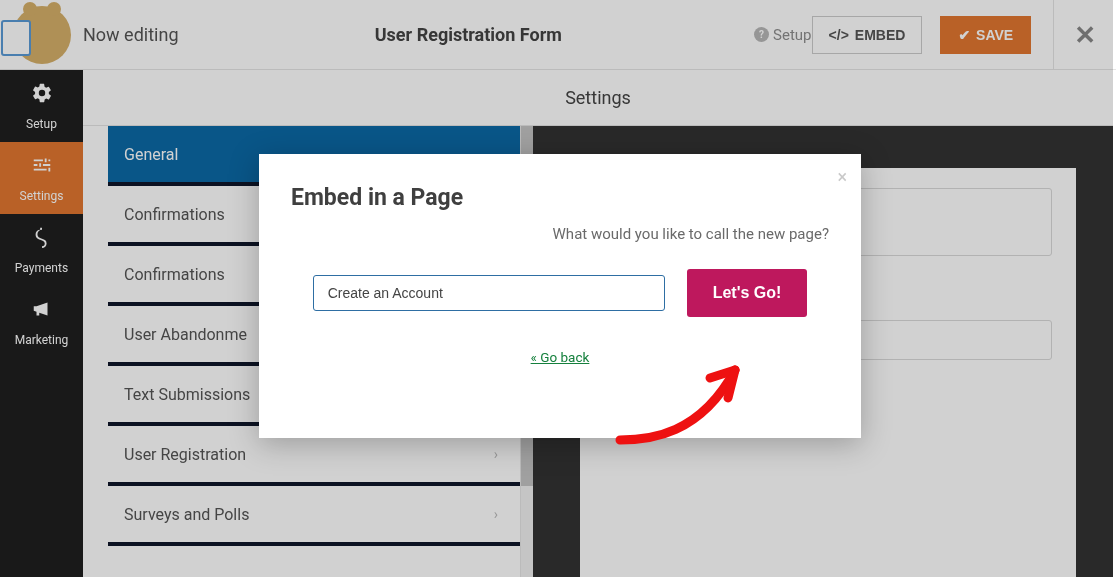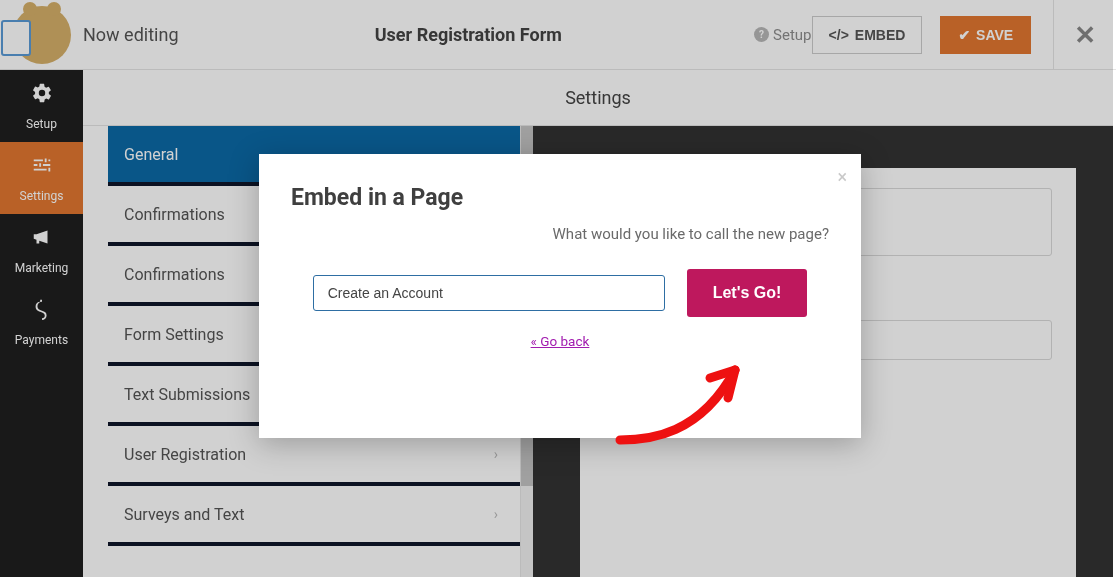--- a/index.html
+++ b/index.html
@@ -53,21 +53,21 @@
     .overlay { position:absolute; left:0; top:0; right:3px; bottom:0; background:rgba(0,0,0,0.18); }
 
     
     .modal { position:absolute; left:259px; top:154px; width:602px; height:284px; background:#fff; box-shadow:0 6px 28px rgba(0,0,0,0.25); padding:30px 32px 24px; }
     .modal .mclose { position:absolute; top:12px; right:14px; color:#c9c9c9; font-size:18px; cursor:pointer;}
     .modal h2 { text-align:left; font-size:23px; font-weight:700; color:#3f3f3f; }
     .modal .sub { text-align:right; font-size:15px; color:#6a6a6a; margin-top:14px; }
     .modal .row { display:flex; gap:22px; align-items:center; justify-content:center; margin-top:26px; }
     .modal input[type=text] { flex:0 0 352px; height:36px; border:1.8px solid #2e6ea3; border-radius:3px; padding:0 14px; font-size:14px; color:#444; outline:none;}
     .modal .go { flex:0 0 auto; height:48px; padding:5px 26px; background:#be185d; color:#fff; border:none; border-radius:3px; font-weight:700; font-size:16px; cursor:pointer;}
-    .modal .back { display:block; text-align:center; margin-top:16px; color:#a21caf; font-size:13.5px; text-decoration:underline; cursor:pointer;}
+    .modal .back { display:block; text-align:center; margin-top:32px; color:#15803d; font-size:13.5px; text-decoration:underline; cursor:pointer;}
 
     
     .arrow-note { position:absolute; left:610px; top:340px; width:160px; height:110px; pointer-events:none; }
     .arrow-note svg { width:100%; height:100%; overflow:visible; }
   </style>
 </head>
 <body>
 
 <div class="app">
 
@@ -108,58 +108,58 @@
       <span>Setup</span>
     </div>
     <div class="vtab active">
       <svg viewBox="0 0 24 24">
           <path d="M3 6h10v2H3zM15 5h2v4h-2zM19 6h2v2h-2zM3 11h4v2H3zM9 10h2v4H9zM13 11h8v2h-8zM3 16h14v2H3zM19 15h2v4h-2z"></path>
         </svg>
       <span>Settings</span>
     </div>
     <div class="vtab">
       <svg viewBox="0 0 24 24">
+          <path d="M12 2v2a5 5 0 0 0-5 5c0 3 2 4 5 5s5 2 5 5a5 5 0 0 1-5 5v-2a3 3 0 0 0 3-3c0-2-2-3-5-4s-5-2-5-6a5 5 0 0 1 5-5V2z"></path>
+        </svg>
+      <span>Payments</span>
+    </div>
+    <div class="vtab">
+      <svg viewBox="0 0 24 24">
           <path d="M3 10v4l3 1v4h3v-3l9 3V5L6 9H3z"></path>
         </svg>
       <span>Marketing</span>
-    </div>
-    <div class="vtab">
-      <svg viewBox="0 0 24 24">
-          <path d="M12 2v2a5 5 0 0 0-5 5c0 3 2 4 5 5s5 2 5 5a5 5 0 0 1-5 5v-2a3 3 0 0 0 3-3c0-2-2-3-5-4s-5-2-5-6a5 5 0 0 1 5-5V2z"></path>
-        </svg>
-      <span>Payments</span>
     </div>
   </div>
 
   <div class="subheader">
     <span>Settings</span>
   </div>
 
   <div class="settings-list">
     <div class="item active">
         <span>General</span>
       </div>
     <div class="item">
         <span>Confirmations</span>
       </div>
     <div class="item">
         <span>Confirmations</span>
       </div>
     <div class="item">
-        <span>Form Settings</span>
+        <span>User Abandonme</span>
       </div>
     <div class="item">
         <span>Text Submissions</span>
       </div>
     <div class="item">
         <span>User Registration</span>
         <span class="chev">›</span>
       </div>
     <div class="item">
-        <span>Surveys and Text</span>
+        <span>Surveys and Polls</span>
         <span class="chev">›</span>
       </div>
   </div>
   <div class="scrollbar-stub"></div>
   <div class="scrollbar-thumb"></div>
 
   <div class="right-dark"></div>
   <div class="form-panel">
      <div class="form-field-box"></div>
      <div class="label">

